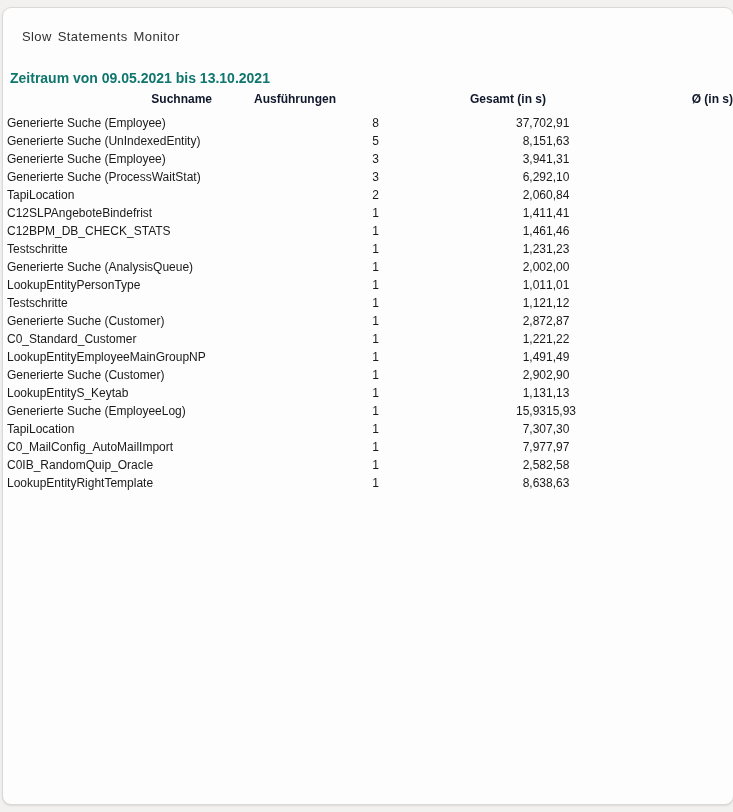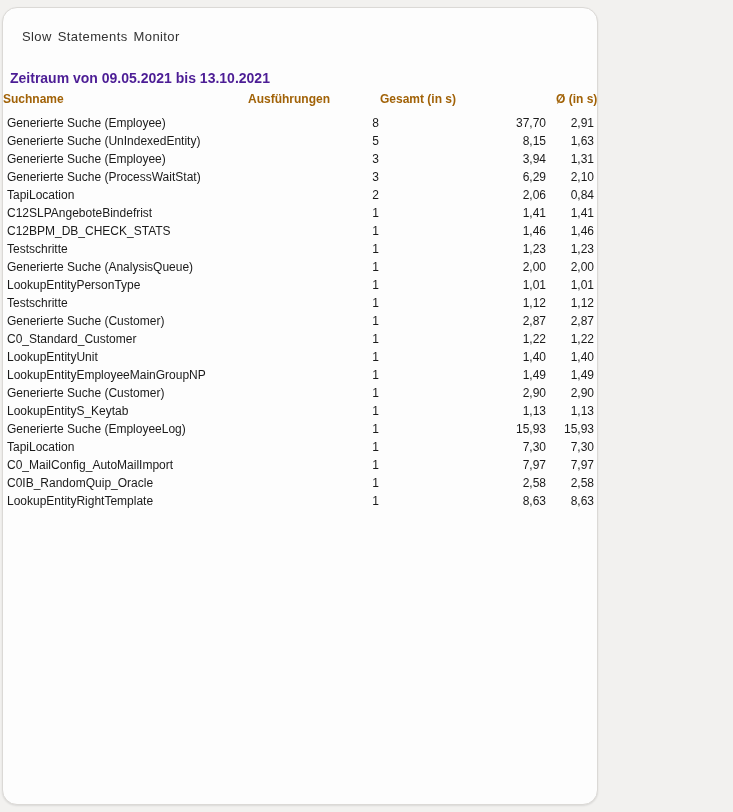--- a/index.html
+++ b/index.html
@@ -5,76 +5,76 @@
   * { margin: 0; padding: 0; box-sizing: border-box; }
   html, body {
     width: 733px; height: 812px;
     font-family: "Liberation Sans", "DejaVu Sans", sans-serif;
     background: #f2f1ef;
     overflow: hidden;
   }
   .card {
     position: absolute;
     left: 2px; top: 7px;
-    width: 596px; height: 798px;
+    width: 732px; height: 798px;
     background: #fdfdfd;
     border: 1px solid #dbd9d6;
-    border-radius: 15px;
+    border-radius: 9px;
     box-shadow: 0 1px 2px rgba(0,0,0,0.10);
   }
   .app-title {
     padding: 21px 0 0 19px;
     font-size: 13px;
     line-height: 15px;
     color: #323232;
     letter-spacing: 0.4px;
     word-spacing: 2px;
   }
   .period {
     margin: 26px 0 0 7px;
     font-size: 14px;
     line-height: 16px;
     font-weight: bold;
-    color: #4c1d95;
+    color: #0f766e;
   }
   table.stats {
     width: 100%;
     border-collapse: collapse;
     table-layout: fixed;
     margin-top: 6px;
     font-size: 12px;
     color: #1a1a1a;
   }
   col.c1 { width: 245px; }
   col.c2 { width: 132px; }
   col.c3 { width: 166px; }
   col.c4 { width: auto; }
   thead th {
     font-size: 12px;
     font-weight: bold;
-    color: #a16207;
-    text-align: left;
+    color: #0f172a;
+    text-align: right;
     padding: 0 0 7px 0;
     line-height: 15px;
     white-space: nowrap;
   }
   thead th.h1 { padding-right: 36px; }
   thead th.h2 { padding-right: 44px; }
   thead th.h4 { padding-left: 10px; margin-top: 40px; }
   tbody td {
     height: 18px;
     line-height: 18px;
     white-space: nowrap;
     overflow: hidden;
     padding: 0;
   }
   tbody td.t1 { text-align: left;  padding-left: 4px; }
   tbody td.t2 { text-align: right; padding-right: 1px; }
   tbody td.t3 { text-align: right; padding-right: 0; }
-  tbody td.t4 { text-align: right; padding-right: 3px; }
+  tbody td.t4 { text-align: left; padding-right: 3px; }
 </style>
 </head>
 <body>
 
 <div class="card">
   <div class="app-title">Slow Statements Monitor</div>
 
   <div class="period">Zeitraum von 09.05.2021 bis 13.10.2021</div>
 
   <table class="stats">
@@ -165,26 +165,20 @@
           <td class="t3">2,87</td>
           <td class="t4">2,87</td>
         </tr>
         <tr>
           <td class="t1">C0_Standard_Customer</td>
           <td class="t2">1</td>
           <td class="t3">1,22</td>
           <td class="t4">1,22</td>
         </tr>
         <tr>
-          <td class="t1">LookupEntityUnit</td>
-          <td class="t2">1</td>
-          <td class="t3">1,40</td>
-          <td class="t4">1,40</td>
-        </tr>
-        <tr>
           <td class="t1">LookupEntityEmployeeMainGroupNP</td>
           <td class="t2">1</td>
           <td class="t3">1,49</td>
           <td class="t4">1,49</td>
         </tr>
         <tr>
           <td class="t1">Generierte Suche (Customer)</td>
           <td class="t2">1</td>
           <td class="t3">2,90</td>
           <td class="t4">2,90</td>

